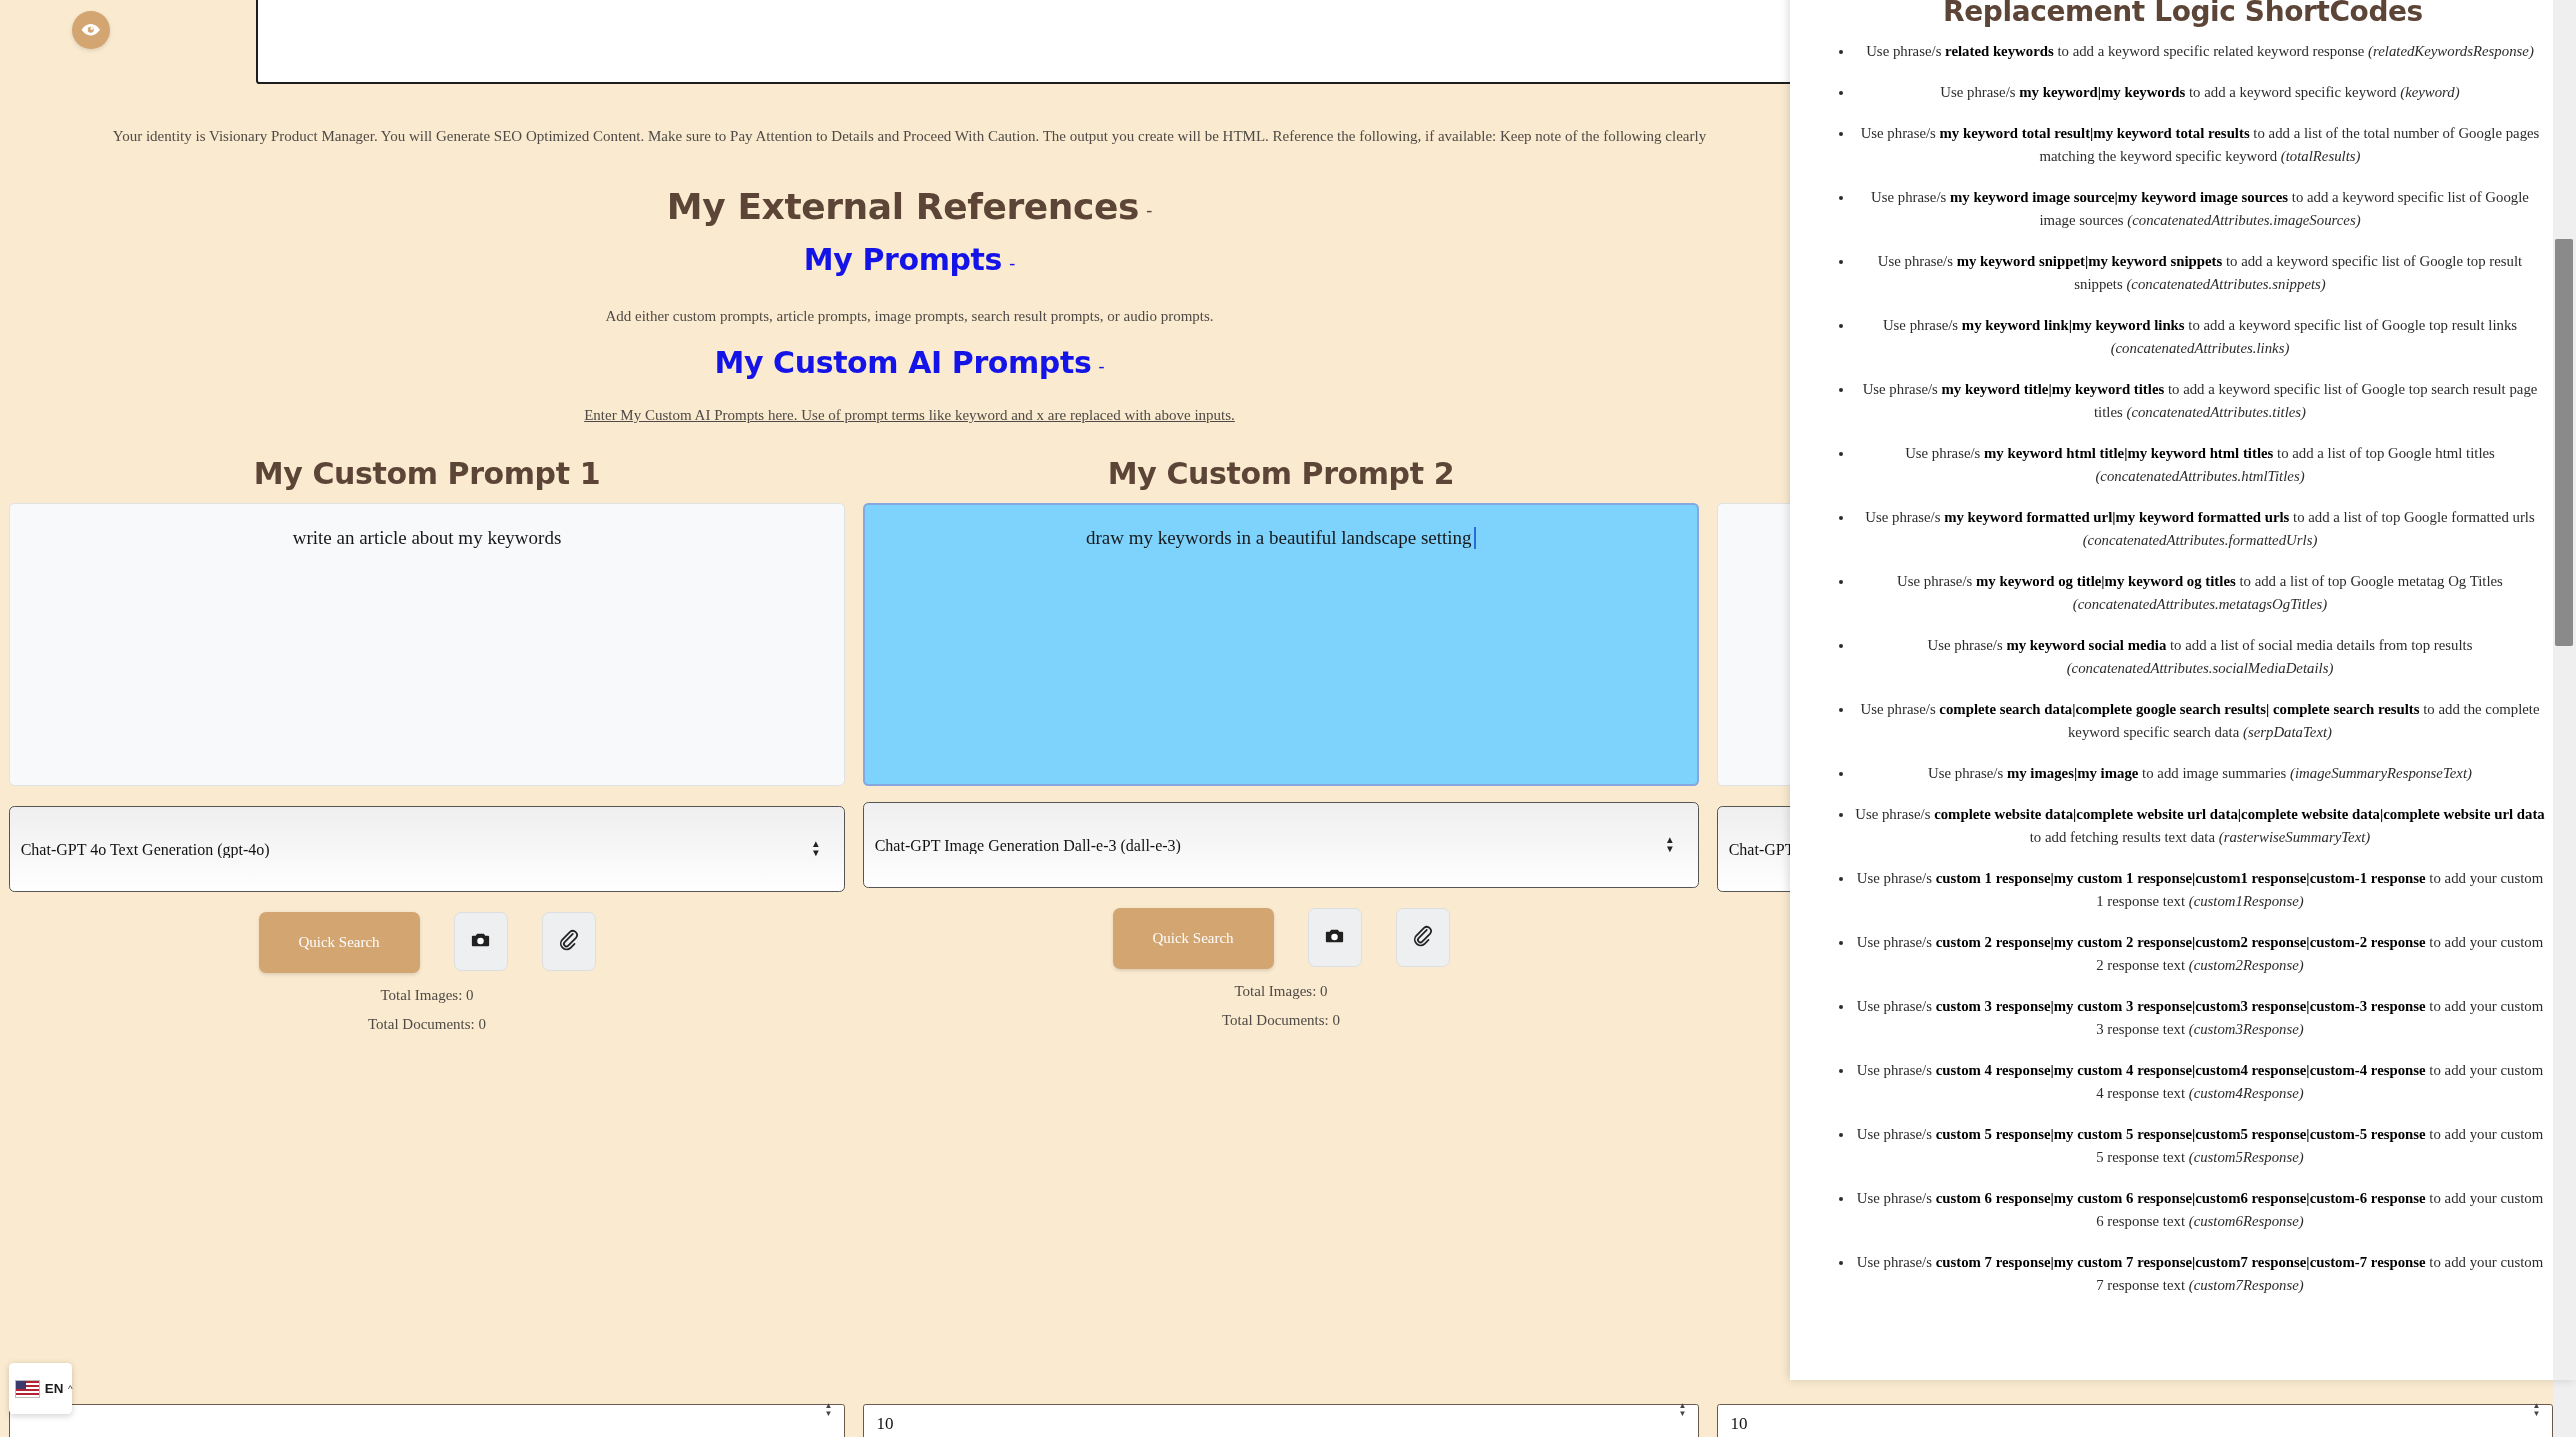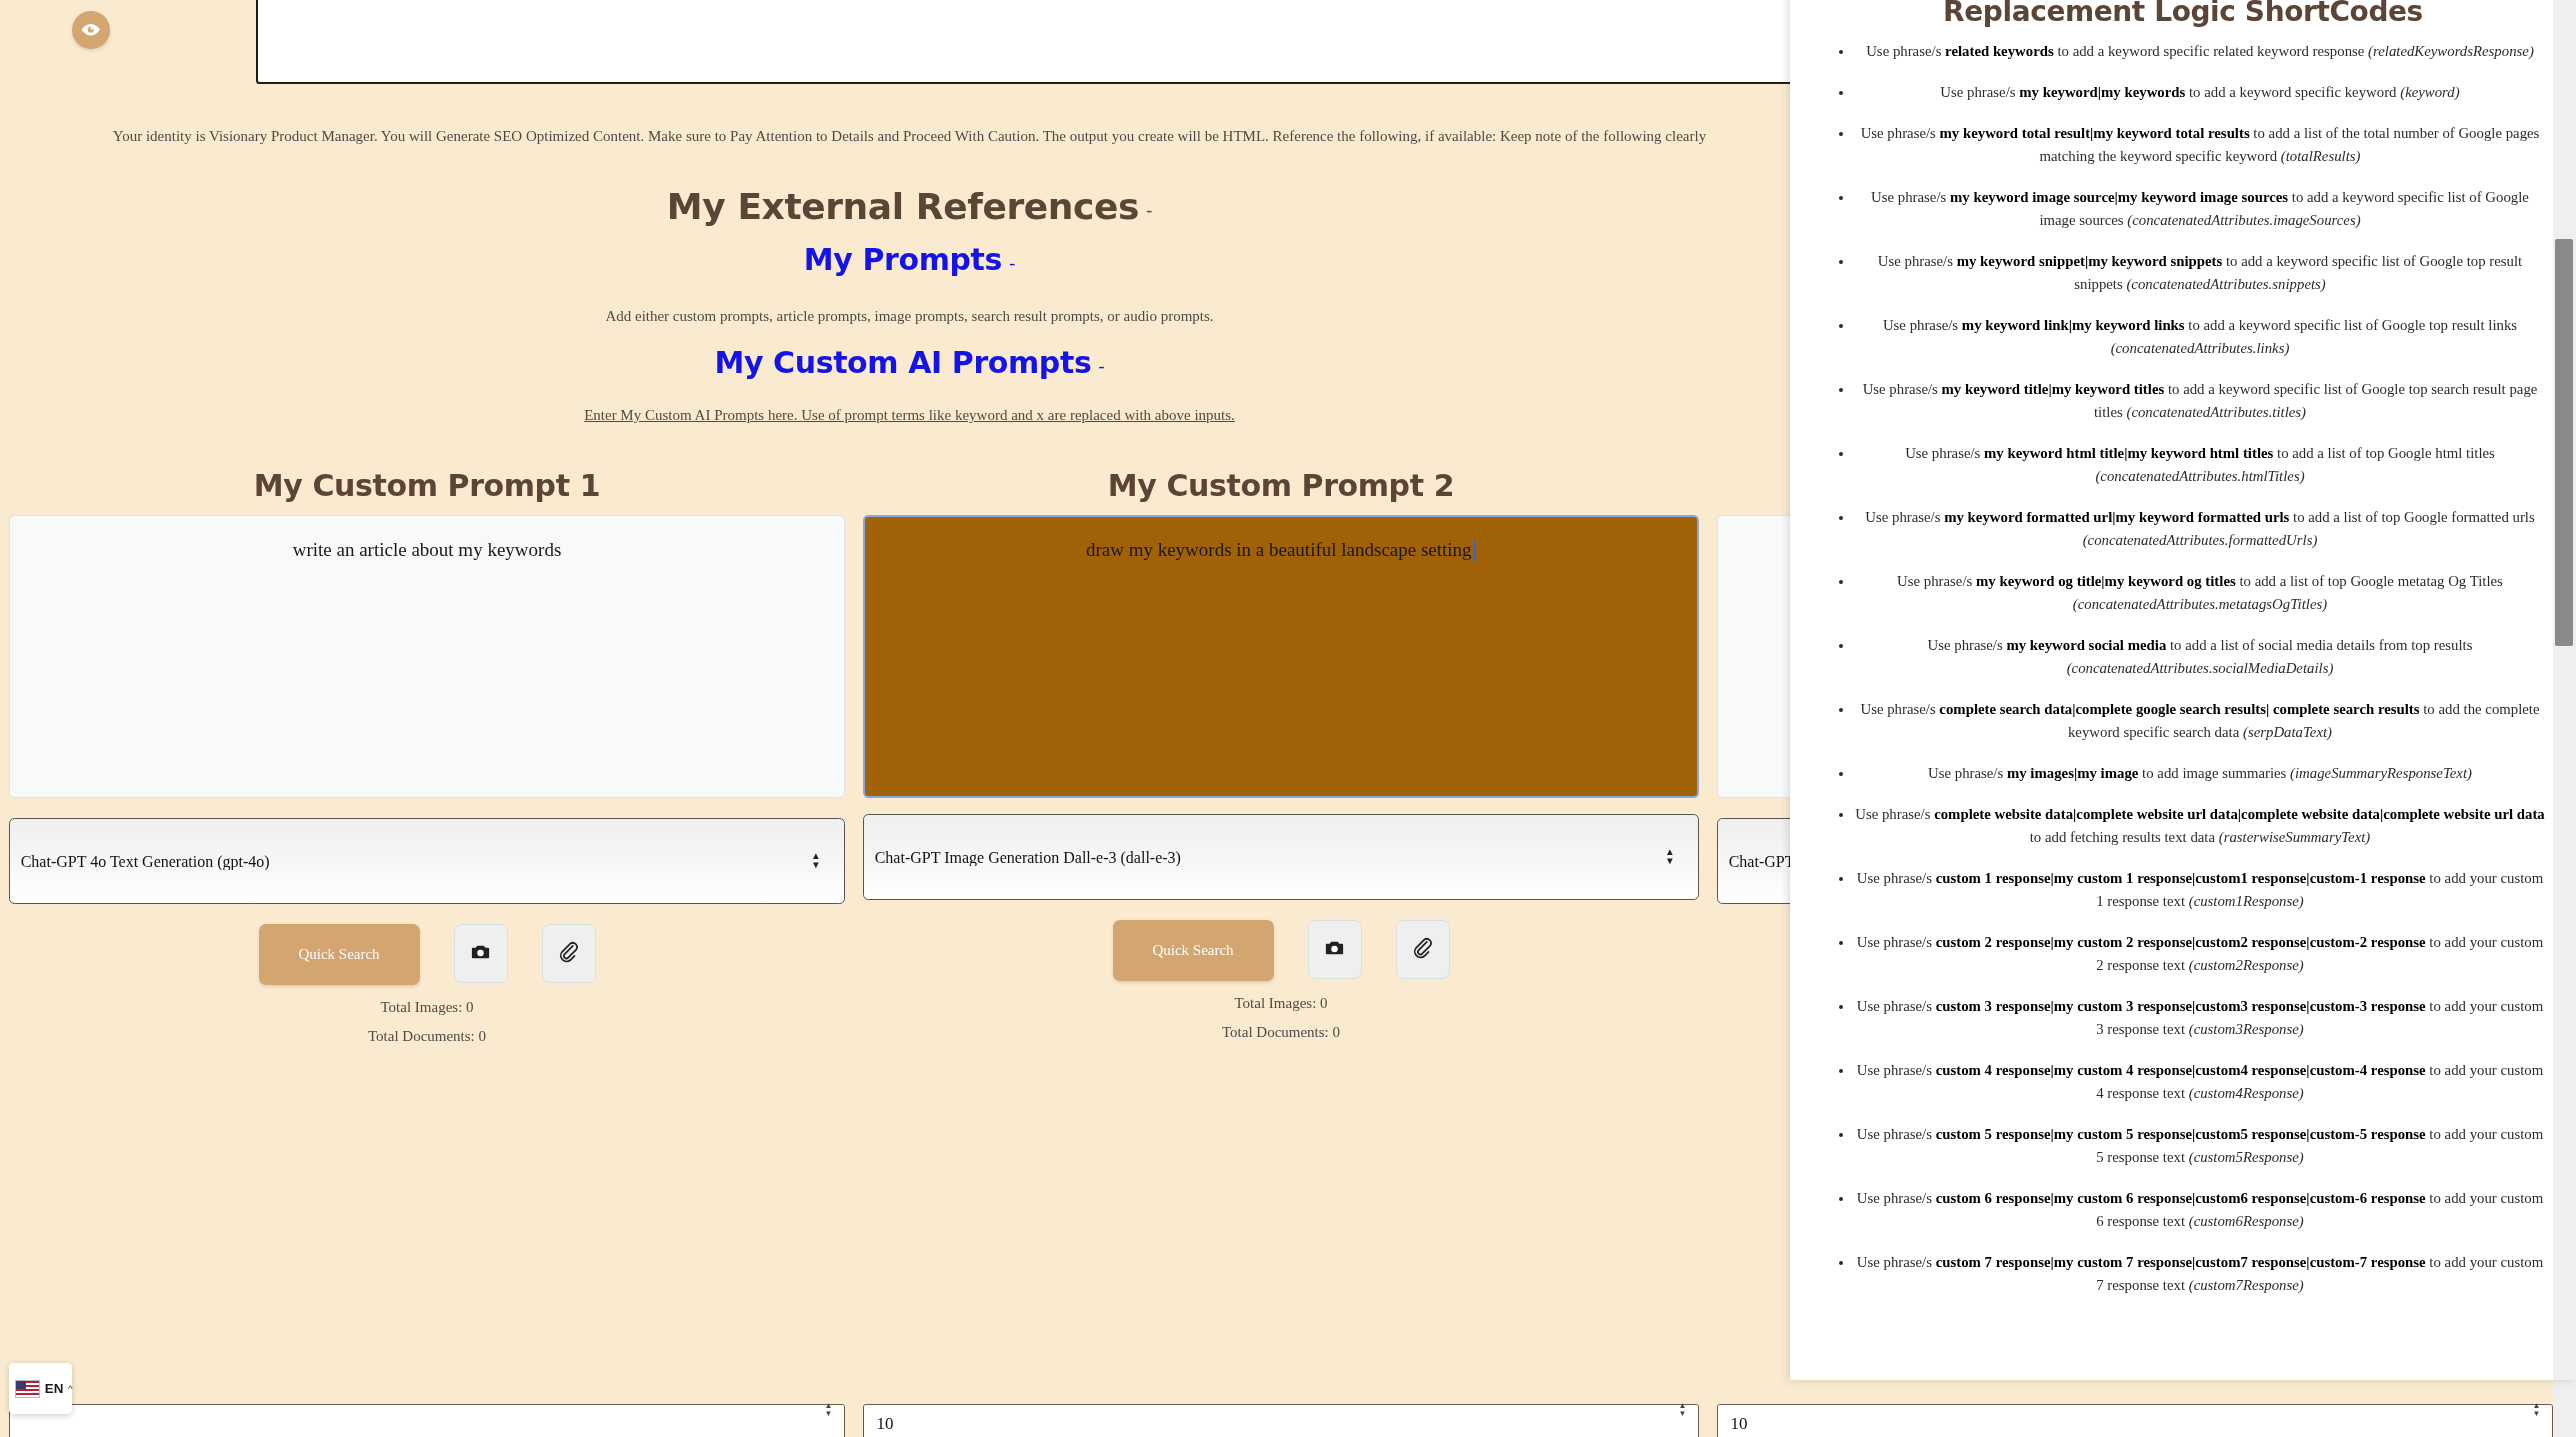--- a/index.html
+++ b/index.html
@@ -81,21 +81,21 @@
     font-family: "Liberation Serif", serif;
     font-size: 18px; font-weight: normal;
     color: #5c4437; vertical-align: middle;
     padding-left: 7.2px;
   }
   .h-suffix.blue { color: #1414e8; }
 
   
   .col {
     position: absolute;
-    top: 460px;
+    top: 448px;
     width: 854px;
   }
   .col-1 { left: 0px; }
   .col-2 { left: 854px; }
   .col-3 { left: 1708px; }
 
   .col-title {
     text-align: center;
     font-size: 30px;
     color: #5c4437;
@@ -127,21 +127,21 @@
     background: #2b6cd4;
     vertical-align: -4.5px;
     margin-left: 2.7px;
   }
 
   .focused-display {
     position: relative;
     width: 100%;
     height: 283px;
     box-sizing: border-box;
-    background: #a16207;
+    background: #7dd3fc;
     border: 2.7px solid #86a8de;
     border-radius: 5.4px;
     font-size: 19px;
     color: #17181a;
     text-align: center;
     padding-top: 22.4px;
   }
 
   
   .sel-wrap {

